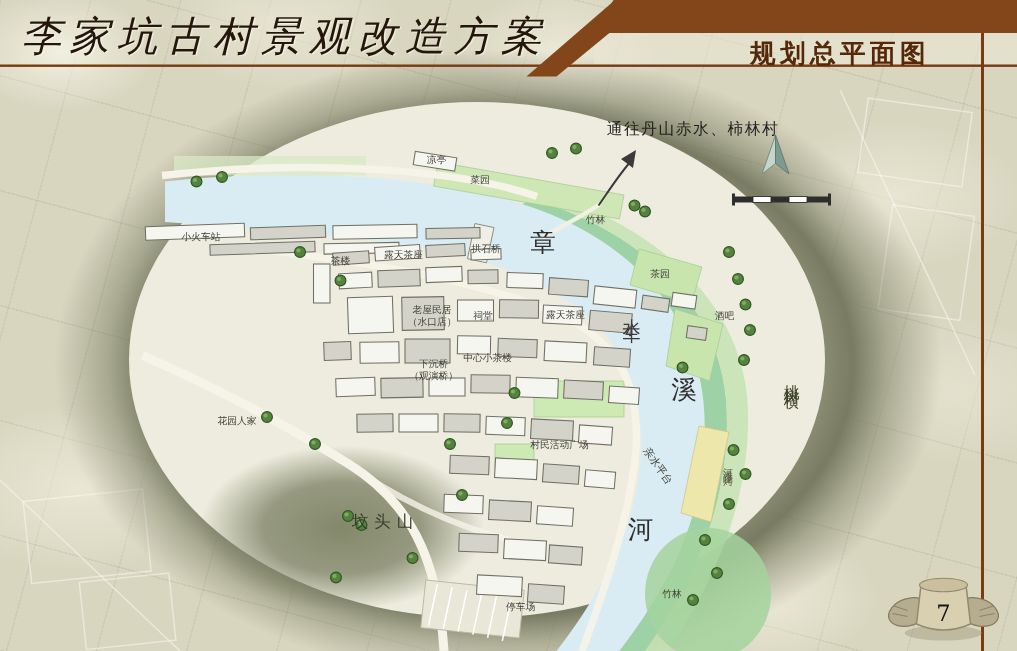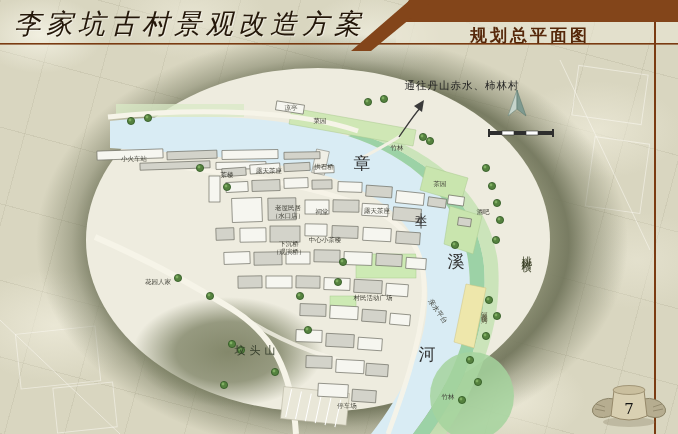--- a/index.html
+++ b/index.html
@@ -21,32 +21,32 @@
   }
   .map-svg{position:absolute;left:0;top:0;}
   .header-svg{position:absolute;left:0;top:0;}
   .page-title{
     position:absolute;left:14px;top:6px;
     font-family:"DejaVu Serif",serif;font-style:italic;font-weight:normal;
     font-size:27px;letter-spacing:5px;color:#241709;
     text-shadow:1px 1px 0 rgba(255,255,255,.45);white-space:nowrap;
   }
   .header-subtitle{
-    position:absolute;top:24px;left:470px;width:180px;text-align:left;
+    position:absolute;top:24px;left:470px;width:180px;text-align:center;
     font-family:"DejaVu Serif",serif;font-weight:bold;
     font-size:17px;letter-spacing:3px;color:#56280a;white-space:nowrap;
   }
   .vline{position:absolute;left:654px;top:22px;width:2px;height:412px;background:#7a3b12;}
   .labels{position:absolute;left:0;top:0;width:678px;height:368px;pointer-events:none;text-align:center;}
   .lbl{
     position:absolute;transform:translate(-50%,-50%);
     font-size:6.5px;color:#3f3f36;white-space:nowrap;line-height:1;
     font-family:"Liberation Sans",sans-serif;
   }
-  .lbl-md{font-size:11px;letter-spacing:4px;color:#363e2c;font-family:Liberation Serif, serif;}
+  .lbl-md{font-size:11px;letter-spacing:4px;color:#363e2c;font-family:Liberation Mono, monospace;}
   .lbl-river{font-size:17px;color:#2e2e2e;font-family:"DejaVu Serif",serif;}
   .lbl-v{writing-mode:vertical-rl;letter-spacing:2px;}
   .lbl-waterwheel{font-size:12px;letter-spacing:3px;color:#3a3a3a;font-family:"DejaVu Serif",serif;}
   .lbl-peach{font-size:10.5px;letter-spacing:3px;color:#3c4128;font-family:"DejaVu Serif",serif;}
   .lbl-rot{transform:translate(-50%,-50%) rotate(55deg);}
   .route-note{
     position:absolute;transform:translate(-50%,-50%);
     font-size:10.5px;letter-spacing:1px;color:#1f1f1f;white-space:nowrap;
     font-family:"DejaVu Serif",serif;
   }

